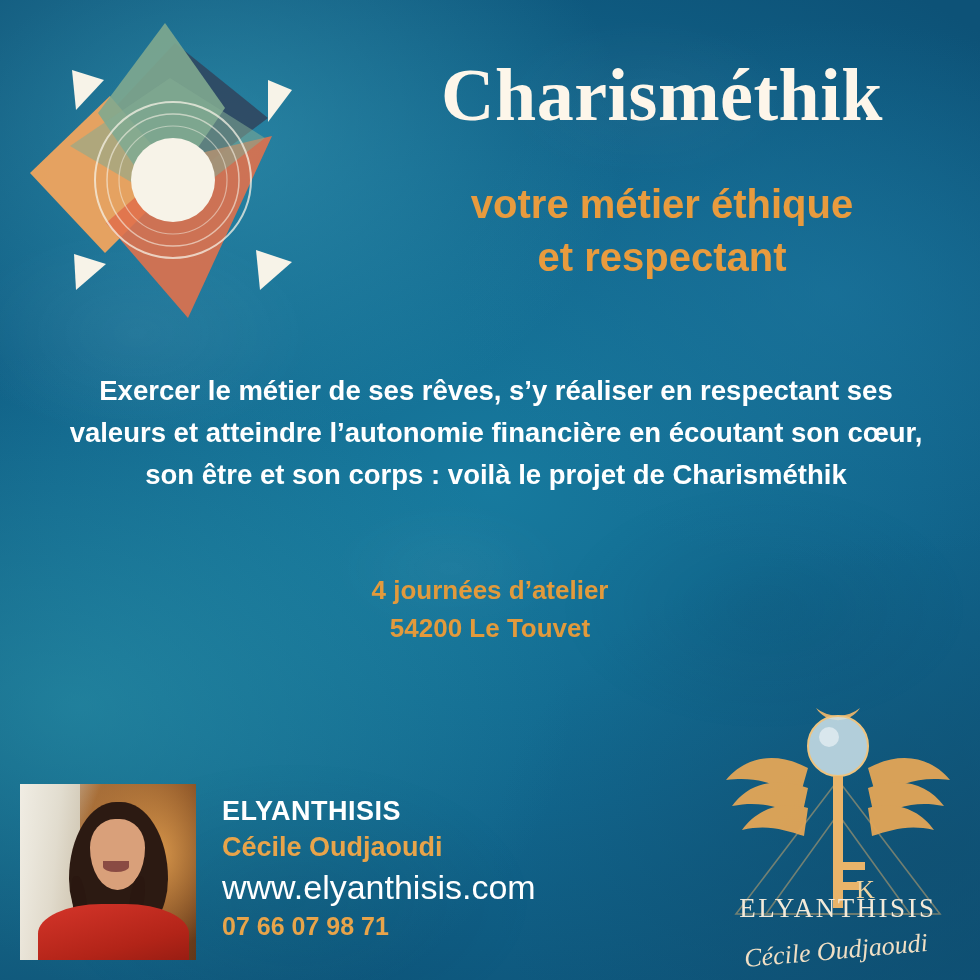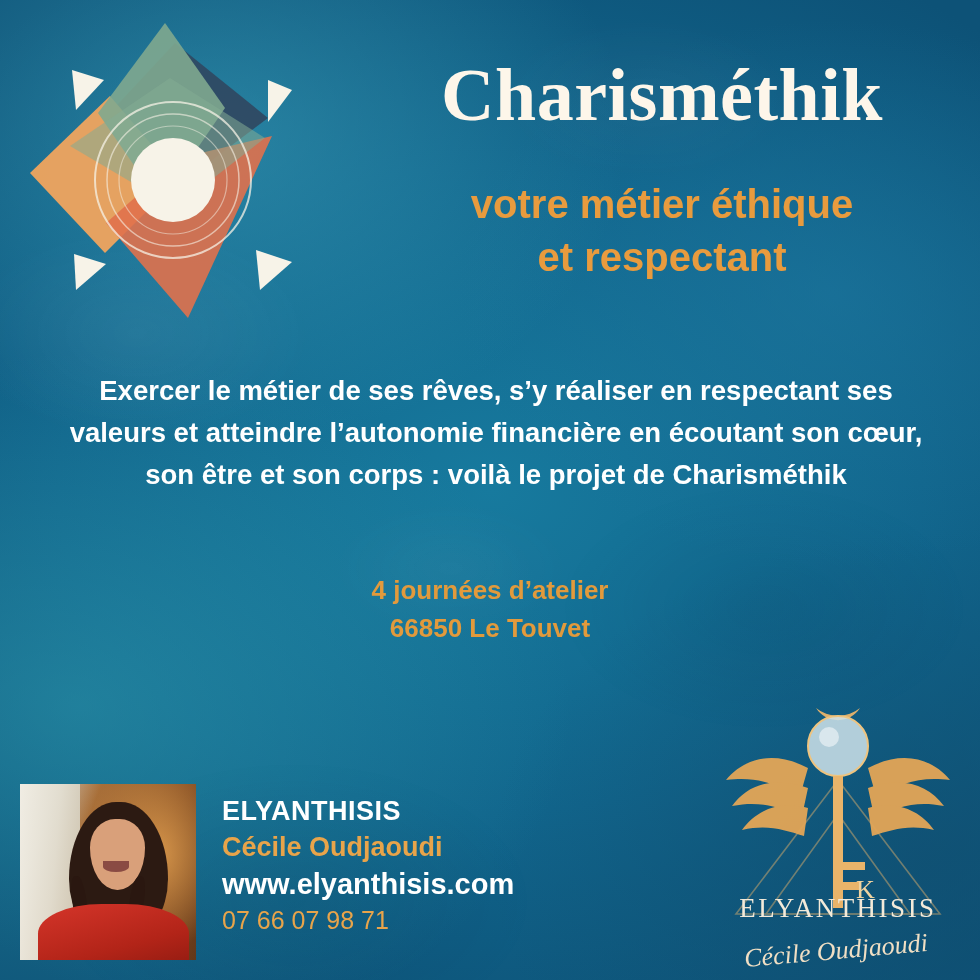--- a/index.html
+++ b/index.html
@@ -162,27 +162,27 @@
     letter-spacing: .5px;
     margin-bottom: 5px;
   }
   .contact .person {
     font-weight: bold;
     font-size: 27px;
     color: #e8a44a;
     margin-bottom: 5px;
   }
   .contact .site {
-    font-weight: bold;
-    font-size: 29px;
+    font-weight: normal;
+    font-size: 34px;
     color: #ffffff;
     margin-bottom: 5px;
   }
   .contact .phone {
-    font-weight: normal;
+    font-weight: bold;
     font-size: 25px;
     color: #e8a44a;
   }
 
   
   .emblem {
     position: absolute;
     right: 8px;
     bottom: 4px;
     width: 268px;
@@ -241,21 +241,21 @@
   </div>
 
   <div class="title">Charisméthik</div>
   <div class="subtitle" style="white-space: pre-line;">votre métier éthique
 et respectant</div>
 
   <div class="intro">Exercer le métier de ses rêves, s’y réaliser en respectant ses valeurs et atteindre l’autonomie financière en écoutant son cœur, son être et son corps : voilà le projet de Charisméthik</div>
 
   <div class="event">
     <div>4 journées d’atelier</div>
-    <div>66850 Le Touvet</div>
+    <div>54200 Le Touvet</div>
   </div>
 
   <div class="photo">
     <div class="wall"></div>
     <div class="curtain"></div>
     <div class="hair"></div>
     <div class="face"></div>
     <div class="smile"></div>
     <div class="braid-l"></div>
     <div class="braid-r"></div>

